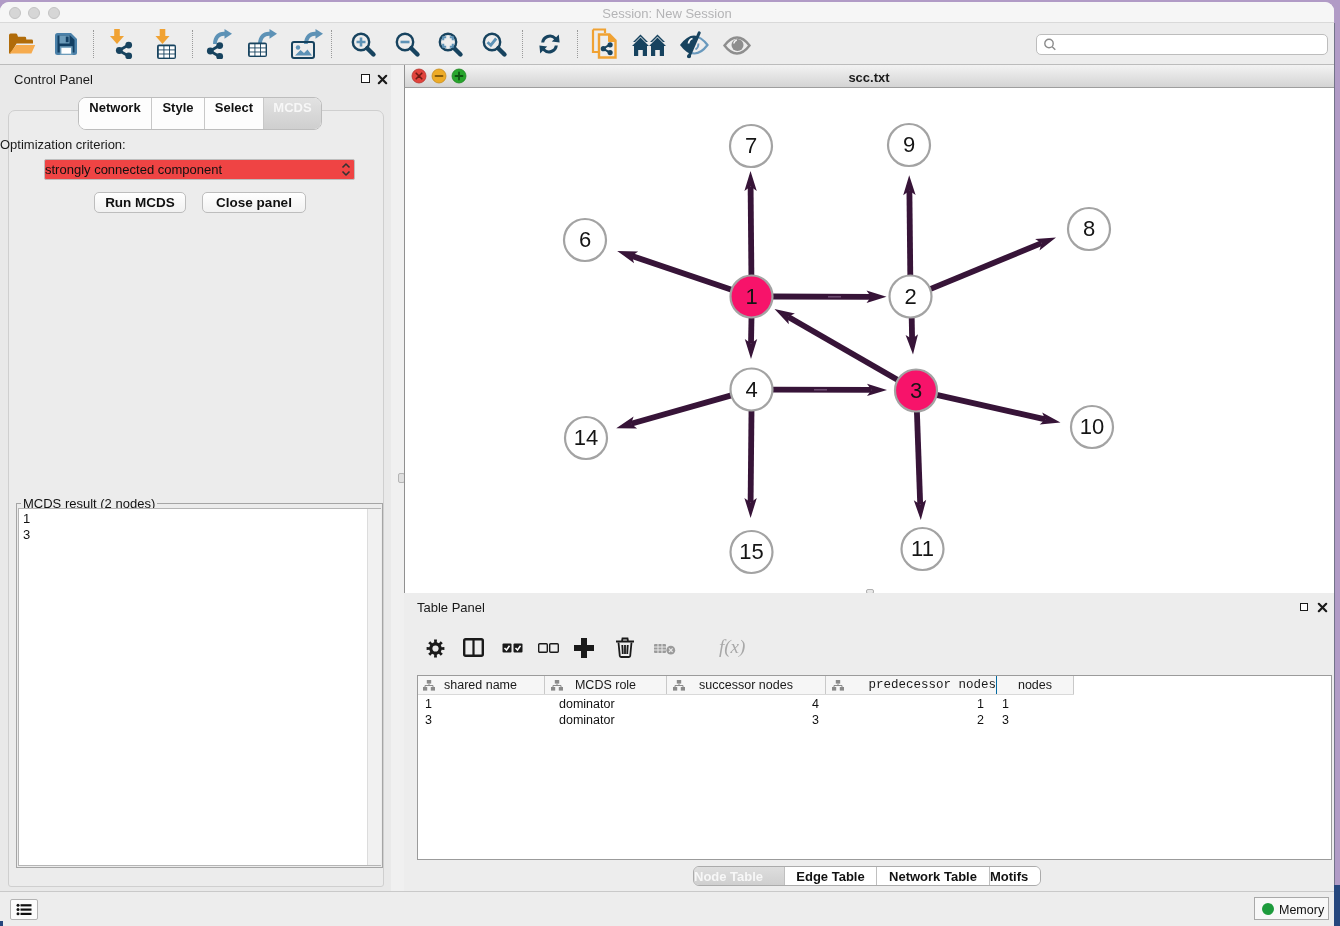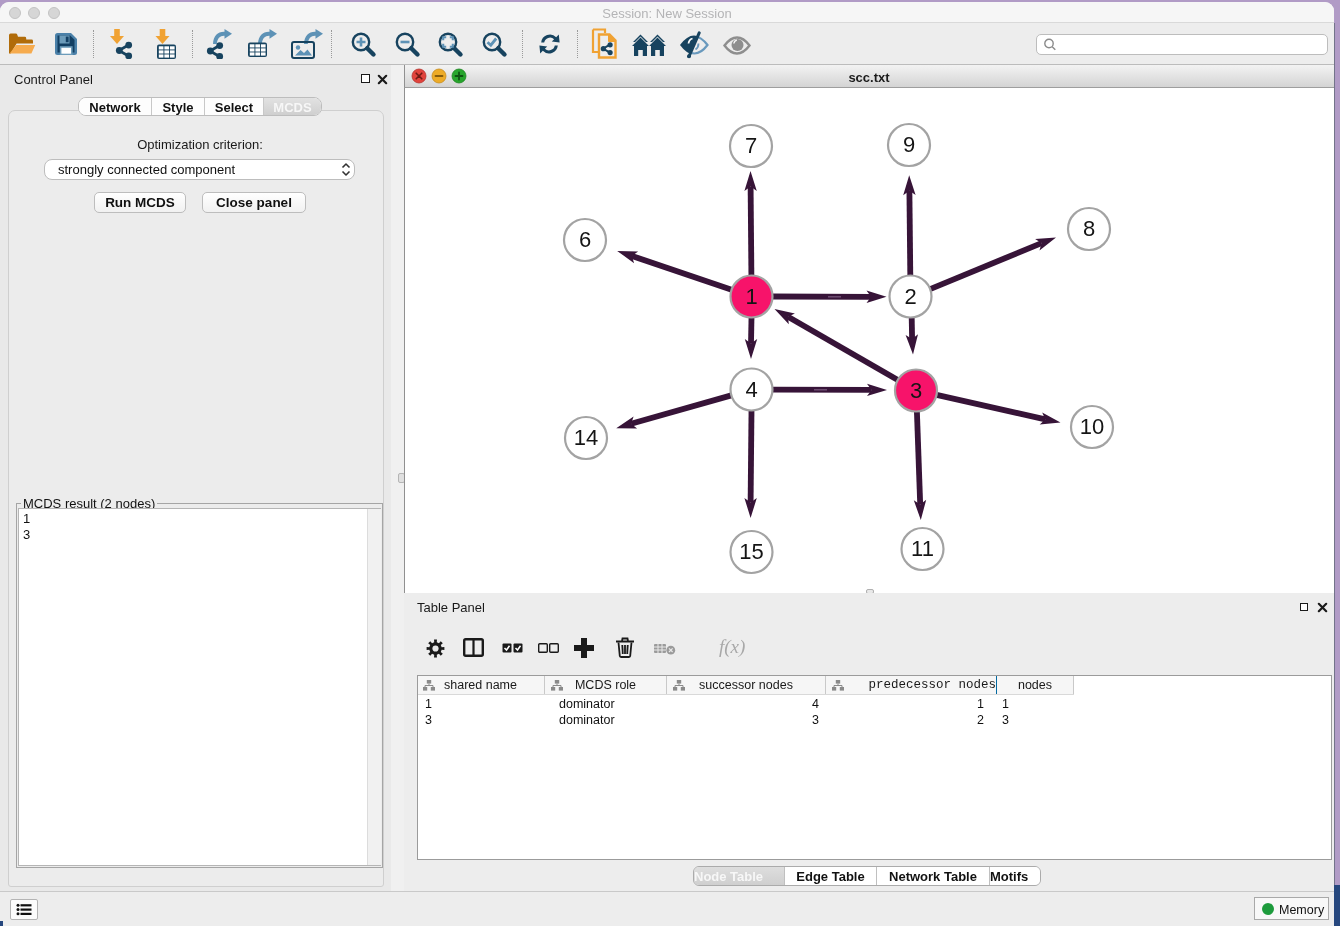--- a/index.html
+++ b/index.html
@@ -184,30 +184,30 @@
 
 <div class="abs" style="left:0px;top:65px;width:391px;height:826px;background:#e9e9e9;"></div>
 <div class="abs" style="left:14px;top:72px;font-size:13px;color:#1a1a1a;">Control Panel</div>
 <div class="abs" style="left:361px;top:74px;width:9px;height:9px;border:1.5px solid #1a1a1a;background:#fff;"></div>
 <svg class="abs" style="left:377px;top:74px;" width="11" height="11" viewBox="0 0 11 11">
     <path d="M1.8 1.8 L9.2 9.2 M9.2 1.8 L1.8 9.2" stroke="#1a1a1a" stroke-width="2.2" stroke-linecap="round"></path>
   </svg>
 
 <div class="abs" style="left:8px;top:110px;width:376px;height:777px;background:#ececec;border:1px solid #cfcfcf;border-radius:7px 7px 3px 3px;"></div>
 
-<div class="abs" style="left:78px;top:97px;width:244px;height:19px;border:1px solid #bdbdbd;border-radius:8px;overflow:hidden;display:flex;background:#fff;">
+<div class="abs" style="left:78px;top:97px;width:244px;height:33px;border:1px solid #bdbdbd;border-radius:8px;overflow:hidden;display:flex;background:#fff;">
   <div style="width:73px;border-right:1px solid #c8c8c8;background:#fdfdfd;color:#111;font-size:13px;font-weight:bold;text-align:center;line-height:19px;">Network</div>
   <div style="width:53px;border-right:1px solid #c8c8c8;background:#fdfdfd;color:#111;font-size:13px;font-weight:bold;text-align:center;line-height:19px;">Style</div>
   <div style="width:59px;border-right:1px solid #c8c8c8;background:#fdfdfd;color:#111;font-size:13px;font-weight:bold;text-align:center;line-height:19px;">Select</div>
   <div style="flex:1;background:linear-gradient(#e2e2e2,#cfcfcf);color:#f7f7f7;font-size:13px;font-weight:bold;text-align:center;line-height:19px;">MCDS</div>
 </div>
 
-<div class="abs" style="left:0px;top:137px;width:400px;text-align:center;font-size:13px;color:#1a1a1a;">Optimization criterion:</div>
-
-<div class="abs" style="left:44px;top:159px;width:311px;height:21px;background:#ffffff;border:1px solid #bdbdbd;border-radius:8px;font-size:13px;color:#111;line-height:20px;padding-left:13px;">strongly connected component</div>
+<div class="abs" style="left:0px;top:137px;width:400px;font-size:13px;color:#1a1a1a;">Optimization criterion:</div>
+
+<div class="abs" style="left:44px;top:159px;width:311px;height:21px;background:#ef4444;border:1px solid #bdbdbd;border-radius:2px;font-size:13px;color:#111;line-height:20px;">strongly connected component</div>
 <svg class="abs" style="left:339px;top:162px;" width="14" height="15" viewBox="0 0 14 15">
     <path d="M3.5 5.5 L7 2 L10.5 5.5" fill="none" stroke="#333" stroke-width="1.6" stroke-linejoin="round"></path>
     <path d="M3.5 9.5 L7 13 L10.5 9.5" fill="none" stroke="#333" stroke-width="1.6" stroke-linejoin="round"></path>
   </svg>
 
 <div class="abs" style="left:94px;top:192px;width:92px;height:21px;background:linear-gradient(#ffffff,#f1f1f1);border:1px solid #bdbdbd;border-radius:5px;font-size:13.5px;font-weight:bold;color:#111;text-align:center;line-height:19px;">Run MCDS</div>
 <div class="abs" style="left:202px;top:192px;width:104px;height:21px;background:linear-gradient(#ffffff,#f1f1f1);border:1px solid #bdbdbd;border-radius:5px;font-size:13.5px;font-weight:bold;color:#111;text-align:center;line-height:19px;">Close panel</div>
 
 <fieldset class="abs" style="left:16px;top:496px;width:367px;height:372px;border:1px solid #a5a5a5;padding:0;">
 <legend style="font-size:13px;color:#111;margin-left:4px;padding:0 2px;">MCDS result (2 nodes)</legend>

